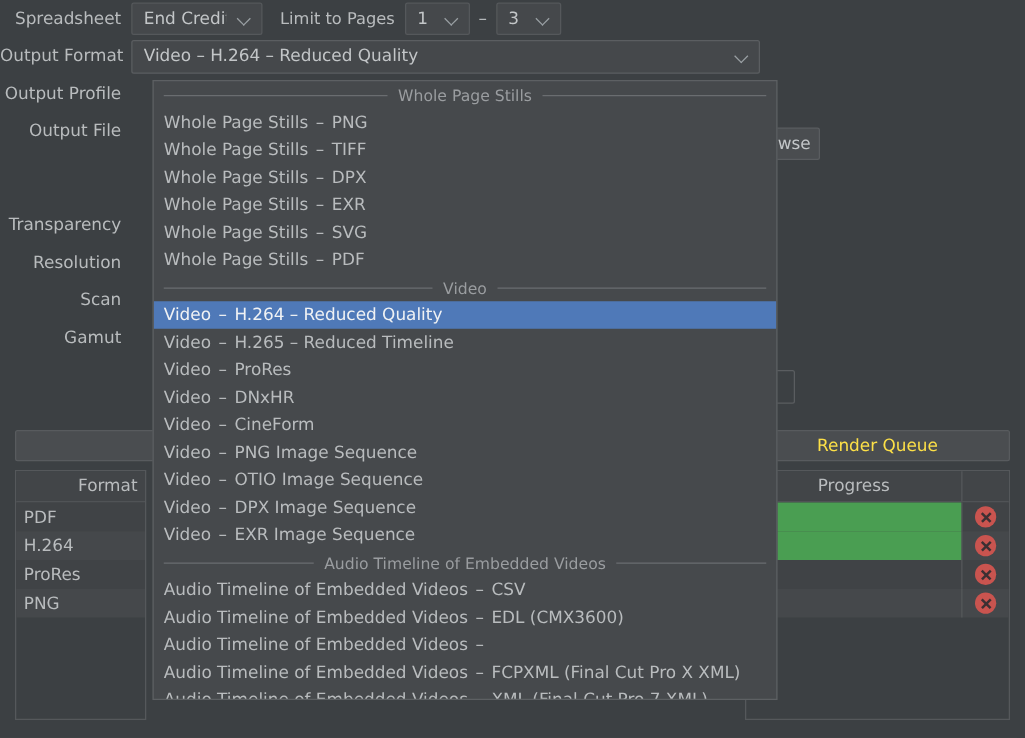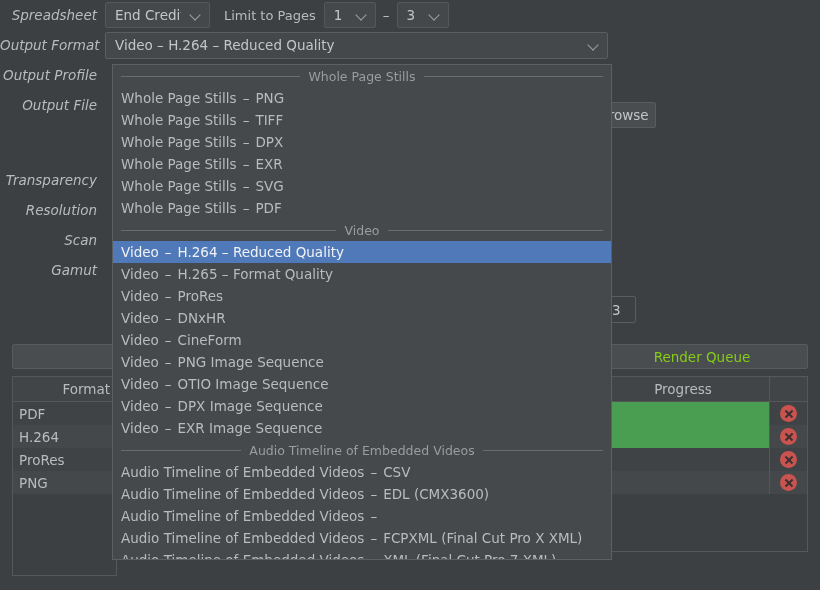--- a/index.html
+++ b/index.html
@@ -15,21 +15,20 @@
   }
   .app{position:absolute;inset:0;background:#3c4043;}
 
   
   .form{position:absolute;left:0;top:0;width:820px;}
   .row{display:flex;align-items:center;height:30px;}
   .lbl{
     width:105px;text-align:right;padding-right:8px;
     color:#b9bcbe;font-size:13.5px;white-space:nowrap;
     box-sizing:border-box;
-    font-style:italic;
   }
 
   .combo{
     height:26px;background:#45484b;border:1px solid #55585b;
     border-radius:2px;color:#c3c6c8;display:inline-flex;align-items:center;
     padding:0 6px 0 9px;box-sizing:border-box;font-size:13.5px;
     position:relative;
   }
   .combo .cv{flex:1;white-space:nowrap;overflow:hidden;}
   .chev{
@@ -60,34 +59,34 @@
     position:absolute;left:603px;top:296px;width:33px;height:27px;
     background:#3c4043;border:1px solid #5a5d60;border-radius:2px;
     color:#c3c6c8;font-size:13.5px;display:flex;align-items:center;
     padding-left:8px;box-sizing:border-box;
   }
 
   
   .btnbar{position:absolute;left:0;top:344px;width:820px;height:27px;}
   .bar-btn{
     position:absolute;height:25px;background:#4a4d50;
-    border:1px solid #585b5e;border-radius:2px;color:#84cc16;
+    border:1px solid #585b5e;border-radius:2px;color:#fde047;
     display:flex;align-items:center;justify-content:center;
     font-size:13.5px;box-sizing:border-box;
   }
   .bar-left{left:12px;top:0;width:180px;}
   .bar-right{left:596px;top:0;width:212px;}
 
   
   .tbl{
     position:absolute;top:376px;background:#3c4043;
     border:1px solid #55585b;box-sizing:border-box;
   }
   .tbl-left{left:12px;width:105px;height:200px;}
-  .tbl-right{left:596px;width:212px;height:176px;}
+  .tbl-right{left:596px;width:212px;height:200px;}
   .thead{
     height:25px;display:flex;align-items:flex-end;
     border-bottom:1px solid #55585b;background:#424548;
     color:#b9bcbe;font-size:13.5px;box-sizing:border-box;
   }
   .th{display:flex;align-items:center;justify-content:center;height:100%;
       box-sizing:border-box;overflow:hidden;white-space:nowrap;}
   .th-format{width:100%;justify-content:flex-end;padding-right:6px;}
   .th-progress{width:172px;justify-content:center;}
   .th-actions{width:38px;border-left:1px solid #55585b;}
@@ -108,21 +107,21 @@
   }
   .xbtn::before,.xbtn::after{
     content:"";position:absolute;left:3.5px;top:7.6px;width:10px;height:1.8px;
     background:#3c3033;
   }
   .xbtn::before{transform:rotate(45deg);}
   .xbtn::after{transform:rotate(-45deg);}
 
   
   .popup{
-    position:absolute;left:112px;top:64px;width:500px;height:496px;
+    position:absolute;left:122px;top:64px;width:500px;height:496px;
     background:#46494c;border:1px solid #5d6063;box-sizing:border-box;
     z-index:50;overflow:hidden;
   }
   .grp{
     height:22px;display:flex;align-items:center;
     padding:0 8px;box-sizing:border-box;
   }
   .grp .gline{flex:1;height:1px;background:#6a6d70;}
   .grp .gtxt{padding:0 8px;color:#9a9da0;font-size:12.5px;white-space:nowrap;}
   .opt{
@@ -301,21 +300,21 @@
           <div class="gline"></div>
         </div>
         <div class="opt sel">
           <span>Video</span>
           <span class="sep">–</span>
           <span>H.264  –  Reduced Quality</span>
         </div>
         <div class="opt">
           <span>Video</span>
           <span class="sep">–</span>
-          <span>H.265  –  Format Quality</span>
+          <span>H.265  –  Reduced Timeline</span>
         </div>
         <div class="opt">
           <span>Video</span>
           <span class="sep">–</span>
           <span>ProRes</span>
         </div>
         <div class="opt">
           <span>Video</span>
           <span class="sep">–</span>
           <span>DNxHR</span>

